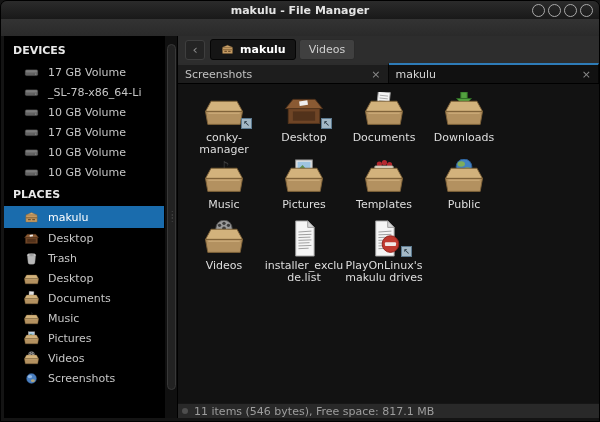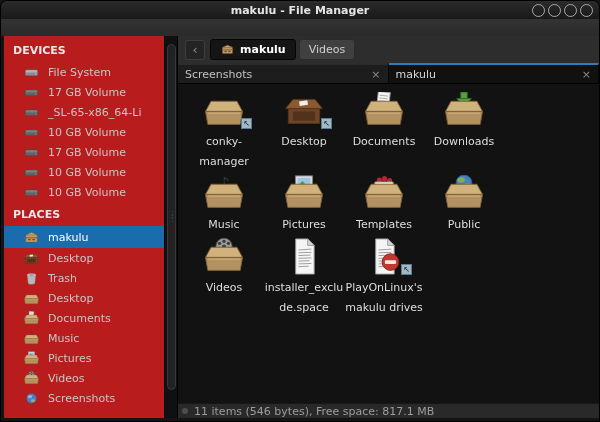--- a/index.html
+++ b/index.html
@@ -20,21 +20,21 @@
 
   
   .menubar { height:17px; flex:0 0 17px; background:linear-gradient(#333,#2a2a2a);
              display:flex; align-items:center; padding-left:6px; font-size:11px; color:#d4d4d4; }
   .menu-item { padding:0 8px; line-height:17px; }
 
   
   .body { flex:1; display:flex; min-height:0; }
 
   
-  .sidebar { width:163px; flex:0 0 163px; background:#b91c1c; overflow:hidden;
+  .sidebar { width:163px; flex:0 0 163px; background:#000000; overflow:hidden;
              padding-top:2px; border-left:3px solid #141414; }
   .section-header { font-size:11px; font-weight:bold; color:#e8e8e8; padding:6px 0 5px 9px; }
   .side-row { height:20px; display:flex; align-items:center; gap:8px; padding-left:19px;
               font-size:11px; color:#c6c6c6; cursor:default; white-space:nowrap; }
   .side-row.selected { background:#1a6cad; color:#fff; height:22px; }
   .row-icon { width:17px; height:15px; flex:0 0 17px; display:flex; }
   .side-row.dim .row-icon { filter:brightness(0.7); }
 
   
   .side-scroll { width:14px; flex:0 0 14px; background:#101010; position:relative;
@@ -69,21 +69,21 @@
   .iconview { flex:1; overflow:hidden; background:#121212; display:grid;
               grid-template-columns:repeat(4,80px); align-content:start;
               padding:8px 0 0 6px; }
   .file-item { width:80px; min-height:58px; display:flex; flex-direction:column;
                align-items:center; margin-bottom:3px; cursor:default; }
   .file-icon-wrap { position:relative; width:46px; height:37px; display:flex; }
   .emblem { position:absolute; right:-5px; bottom:0; width:11px; height:11px;
             background:#a3b8c6; border:1px solid #5c7a90; display:none; align-items:center;
             justify-content:center; font-size:8px; color:#17242e; }
   .file-item.has-emblem .emblem { display:flex; }
-  .file-label { font-size:11px; line-height:20px; color:#dedede; text-align:center;
+  .file-label { font-size:11px; line-height:12px; color:#dedede; text-align:center;
                 margin-top:3px; max-width:79px; overflow-wrap:anywhere; }
 
   .statusbar { height:15px; flex:0 0 15px; background:#292929; border-top:1px solid #161616;
                display:flex; align-items:center; font-size:11px; color:#9d9d9d;
                padding-left:4px; gap:6px; }
   .status-dot { width:6px; height:6px; border-radius:50%; background:#4e4e4e; flex:0 0 6px; }
   .bottom-strip { height:3px; flex:0 0 3px; background:#141414; }
   svg { display:block; width:100%; height:100%; }
 </style>
 </head>
@@ -110,52 +110,41 @@
       <span class="menu-item"></span>
       <span class="menu-item"></span>
     </div>
 
   <div class="body">
 
     <div class="sidebar">
       <div class="section-header">DEVICES</div>
       <div>
 
-      <div class="side-row">
+          <div class="side-row dim">
             <span class="row-icon">
               <svg viewBox="0 0 48 40">
                 <rect x="6" y="12" width="36" height="17" rx="4" fill="#8d8d8d" stroke="#525252"></rect>
                 <rect x="8" y="13.5" width="32" height="6.5" rx="3" fill="#b2b2b2"></rect>
                 <circle cx="36" cy="24.5" r="1.6" fill="#dcdcdc"></circle>
                 <circle cx="31" cy="24.5" r="1.2" fill="#5e5e5e"></circle>
               </svg>
             </span>
-            <span>File System</span>
+            <span>17 GB Volume</span>
           </div>
           <div class="side-row dim">
             <span class="row-icon">
               <svg viewBox="0 0 48 40">
                 <rect x="6" y="12" width="36" height="17" rx="4" fill="#8d8d8d" stroke="#525252"></rect>
                 <rect x="8" y="13.5" width="32" height="6.5" rx="3" fill="#b2b2b2"></rect>
                 <circle cx="36" cy="24.5" r="1.6" fill="#dcdcdc"></circle>
                 <circle cx="31" cy="24.5" r="1.2" fill="#5e5e5e"></circle>
               </svg>
             </span>
-            <span>17 GB Volume</span>
-          </div>
-          <div class="side-row dim">
-            <span class="row-icon">
-              <svg viewBox="0 0 48 40">
-                <rect x="6" y="12" width="36" height="17" rx="4" fill="#8d8d8d" stroke="#525252"></rect>
-                <rect x="8" y="13.5" width="32" height="6.5" rx="3" fill="#b2b2b2"></rect>
-                <circle cx="36" cy="24.5" r="1.6" fill="#dcdcdc"></circle>
-                <circle cx="31" cy="24.5" r="1.2" fill="#5e5e5e"></circle>
-              </svg>
-            </span>
-            <span>_SL-65-x86_64-Li</span>
+            <span>_SL-78-x86_64-Li</span>
           </div>
           <div class="side-row dim">
             <span class="row-icon">
               <svg viewBox="0 0 48 40">
                 <rect x="6" y="12" width="36" height="17" rx="4" fill="#8d8d8d" stroke="#525252"></rect>
                 <rect x="8" y="13.5" width="32" height="6.5" rx="3" fill="#b2b2b2"></rect>
                 <circle cx="36" cy="24.5" r="1.6" fill="#dcdcdc"></circle>
                 <circle cx="31" cy="24.5" r="1.2" fill="#5e5e5e"></circle>
               </svg>
             </span>
@@ -512,21 +501,21 @@
                     <line x1="18" y1="19" x2="31" y2="18.5"></line>
                     <line x1="18" y1="22" x2="32" y2="21.5"></line>
                     <line x1="18" y1="25" x2="30" y2="24.5"></line>
                     <line x1="18" y1="28" x2="32" y2="27.5"></line>
                     <line x1="18" y1="31" x2="29" y2="30.5"></line>
                   </g>
                 </svg>
               </span>
 
             </div>
-            <div class="file-label">installer_exclude.space</div>
+            <div class="file-label">installer_exclude.list</div>
           </div>
           <div class="file-item has-emblem">
             <div class="file-icon-wrap">
               <span style="width:100%;height:100%;display:flex;">
                 <svg viewBox="0 0 48 40">
                   <path d="M15 1 h13 l7 7 v31 h-20 z" fill="#f5f5f5" stroke="#9a9a9a"></path>
                   <path d="M28 1 l7 7 h-7 z" fill="#d8d8d8" stroke="#9a9a9a"></path>
                   <g stroke="#8f8f8f" stroke-width="0.9">
                     <line x1="18" y1="13" x2="32" y2="12"></line>
                     <line x1="18" y1="16" x2="32" y2="15.5"></line>

